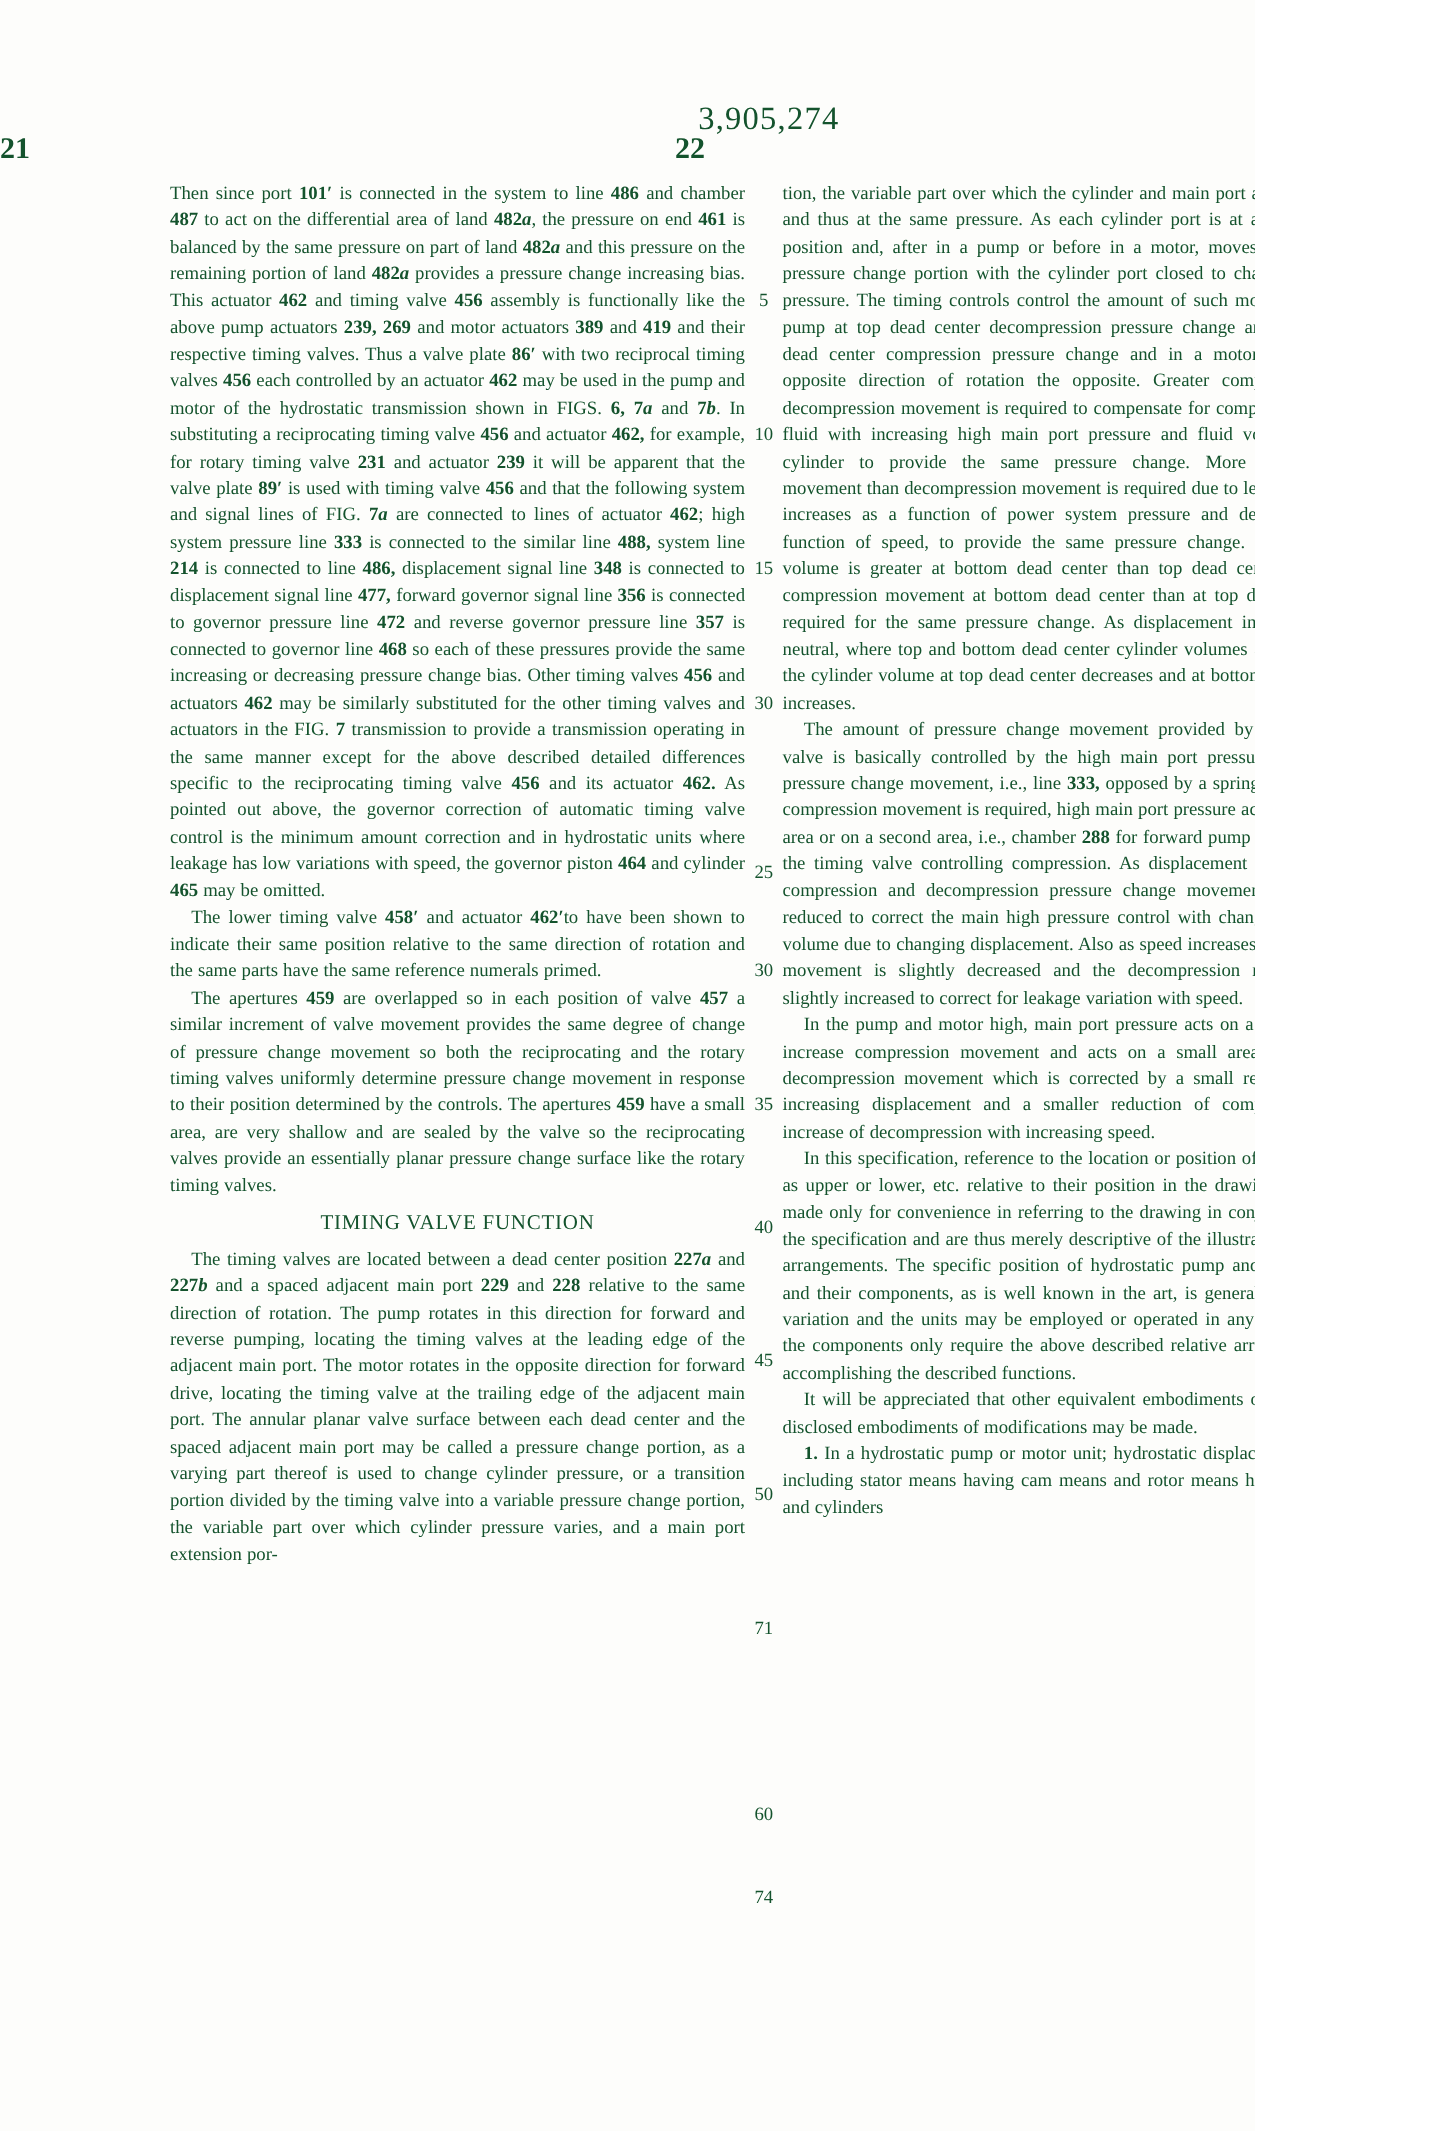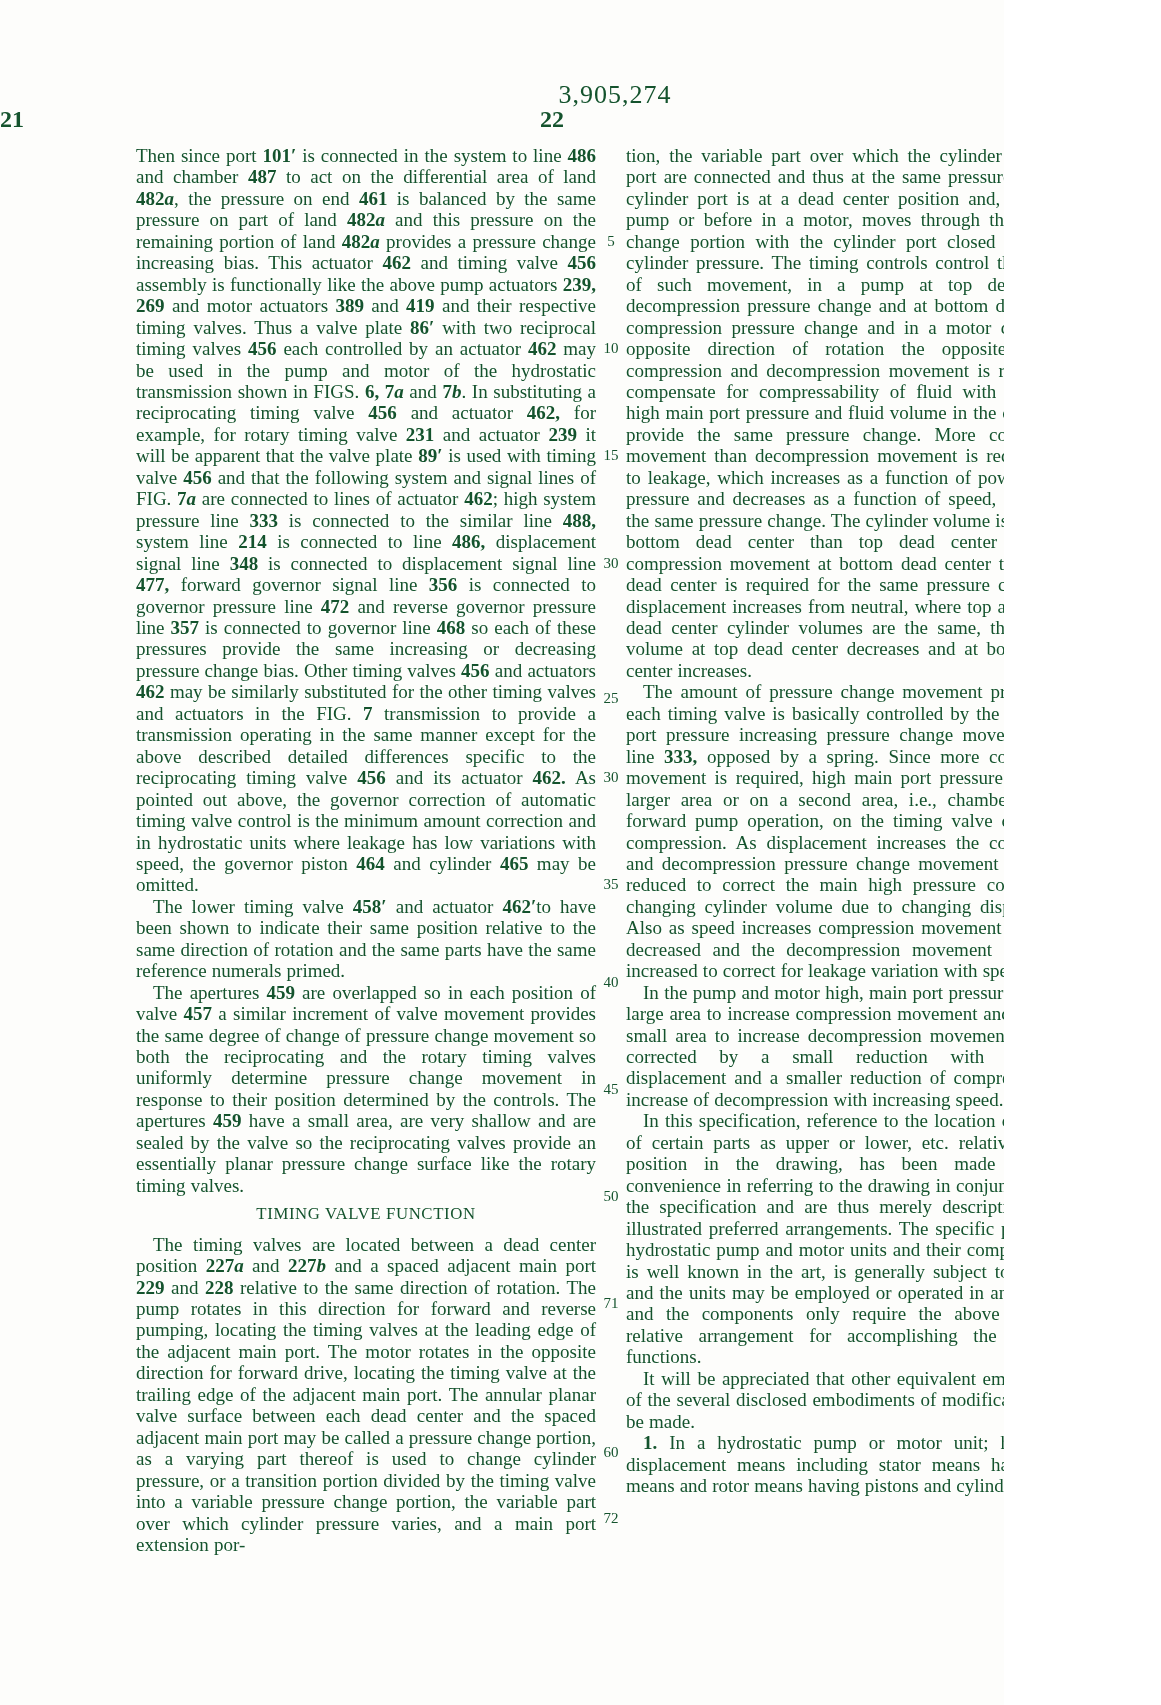--- a/index.html
+++ b/index.html
@@ -44,21 +44,21 @@
   .column { width: 460px; }
   .column-right { width: 459px; }
   .gutter {
     position: relative;
     width: 30px;
     flex: 0 0 30px;
   }
   .para {
     margin: 0;
     text-align: justify;
-    font-size: 19px;
+    font-size: 15px;
     line-height: 21.45px;
     word-spacing: 0.02em;
   }
   .para.indent { text-indent: 17px; }
   .heading {
     margin: 7px 0 9px 0;
     text-align: center;
     font-size: 16.8px;
     line-height: 21.45px;
     letter-spacing: 0.6px;
@@ -102,21 +102,21 @@
         <span class="line-no" style="top: 300.3px;">15</span>
         <span class="line-no" style="top: 407.55px;">30</span>
         <span class="line-no" style="top: 543px;">25</span>
         <span class="line-no" style="top: 622.05px;">30</span>
         <span class="line-no" style="top: 729.3px;">35</span>
         <span class="line-no" style="top: 826.55px;">40</span>
         <span class="line-no" style="top: 933.8px;">45</span>
         <span class="line-no" style="top: 1041.05px;">50</span>
         <span class="line-no" style="top: 1148.3px;">71</span>
         <span class="line-no" style="top: 1297px;">60</span>
-        <span class="line-no" style="top: 1362.8px;">72</span>
+        <span class="line-no" style="top: 1362.8px;">74</span>
       </div>
 
     <div class="column column-right">
 
     <p class="para">tion, the variable part over which the cylinder and main port are connected and thus at the same pressure. As each cylinder port is at a dead center position and, after in a pump or before in a motor, moves through the pressure change portion with the cylinder port closed to change cylinder pressure. The timing controls control the amount of such movement, in a pump at top dead center decompression pressure change and at bottom dead center compression pressure change and in a motor due to the opposite direction of rotation the opposite. Greater compression and decompression movement is required to compensate for compressability of fluid with increasing high main port pressure and fluid volume in the cylinder to provide the same pressure change. More compression movement than decompression movement is required due to leakage, which increases as a function of power system pressure and decreases as a function of speed, to provide the same pressure change. The cylinder volume is greater at bottom dead center than top dead center so more compression movement at bottom dead center than at top dead center is required for the same pressure change. As displacement increases from neutral, where top and bottom dead center cylinder volumes are the same, the cylinder volume at top dead center decreases and at bottom dead center increases.</p>
         <p class="para indent">The amount of pressure change movement provided by each timing valve is basically controlled by the high main port pressure increasing pressure change movement, i.e., line <b>333,</b> opposed by a spring. Since more compression movement is required, high main port pressure acts on a larger area or on a second area, i.e., chamber <b>288</b> for forward pump operation, on the timing valve controlling compression. As displacement increases the compression and decompression pressure change movement is slightly reduced to correct the main high pressure control with changing cylinder volume due to changing displacement. Also as speed increases compression movement is slightly decreased and the decompression movement is slightly increased to correct for leakage variation with speed.</p>
         <p class="para indent">In the pump and motor high, main port pressure acts on a large area to increase compression movement and acts on a small area to increase decompression movement which is corrected by a small reduction with increasing displacement and a smaller reduction of compression and increase of decompression with increasing speed.</p>
         <p class="para indent">In this specification, reference to the location or position of certain parts as upper or lower, etc. relative to their position in the drawing, has been made only for convenience in referring to the drawing in conjunction with the specification and are thus merely descriptive of the illustrated preferred arrangements. The specific position of hydrostatic pump and motor units and their components, as is well known in the art, is generally subject to variation and the units may be employed or operated in any position and the components only require the above described relative arrangement for accomplishing the described functions.</p>
         <p class="para indent">It will be appreciated that other equivalent embodiments of the several disclosed embodiments of modifications may be made.</p>
         <p class="para indent"><b>1.</b> In a hydrostatic pump or motor unit; hydrostatic displacement means including stator means having cam means and rotor means having pistons and cylinders</p>

